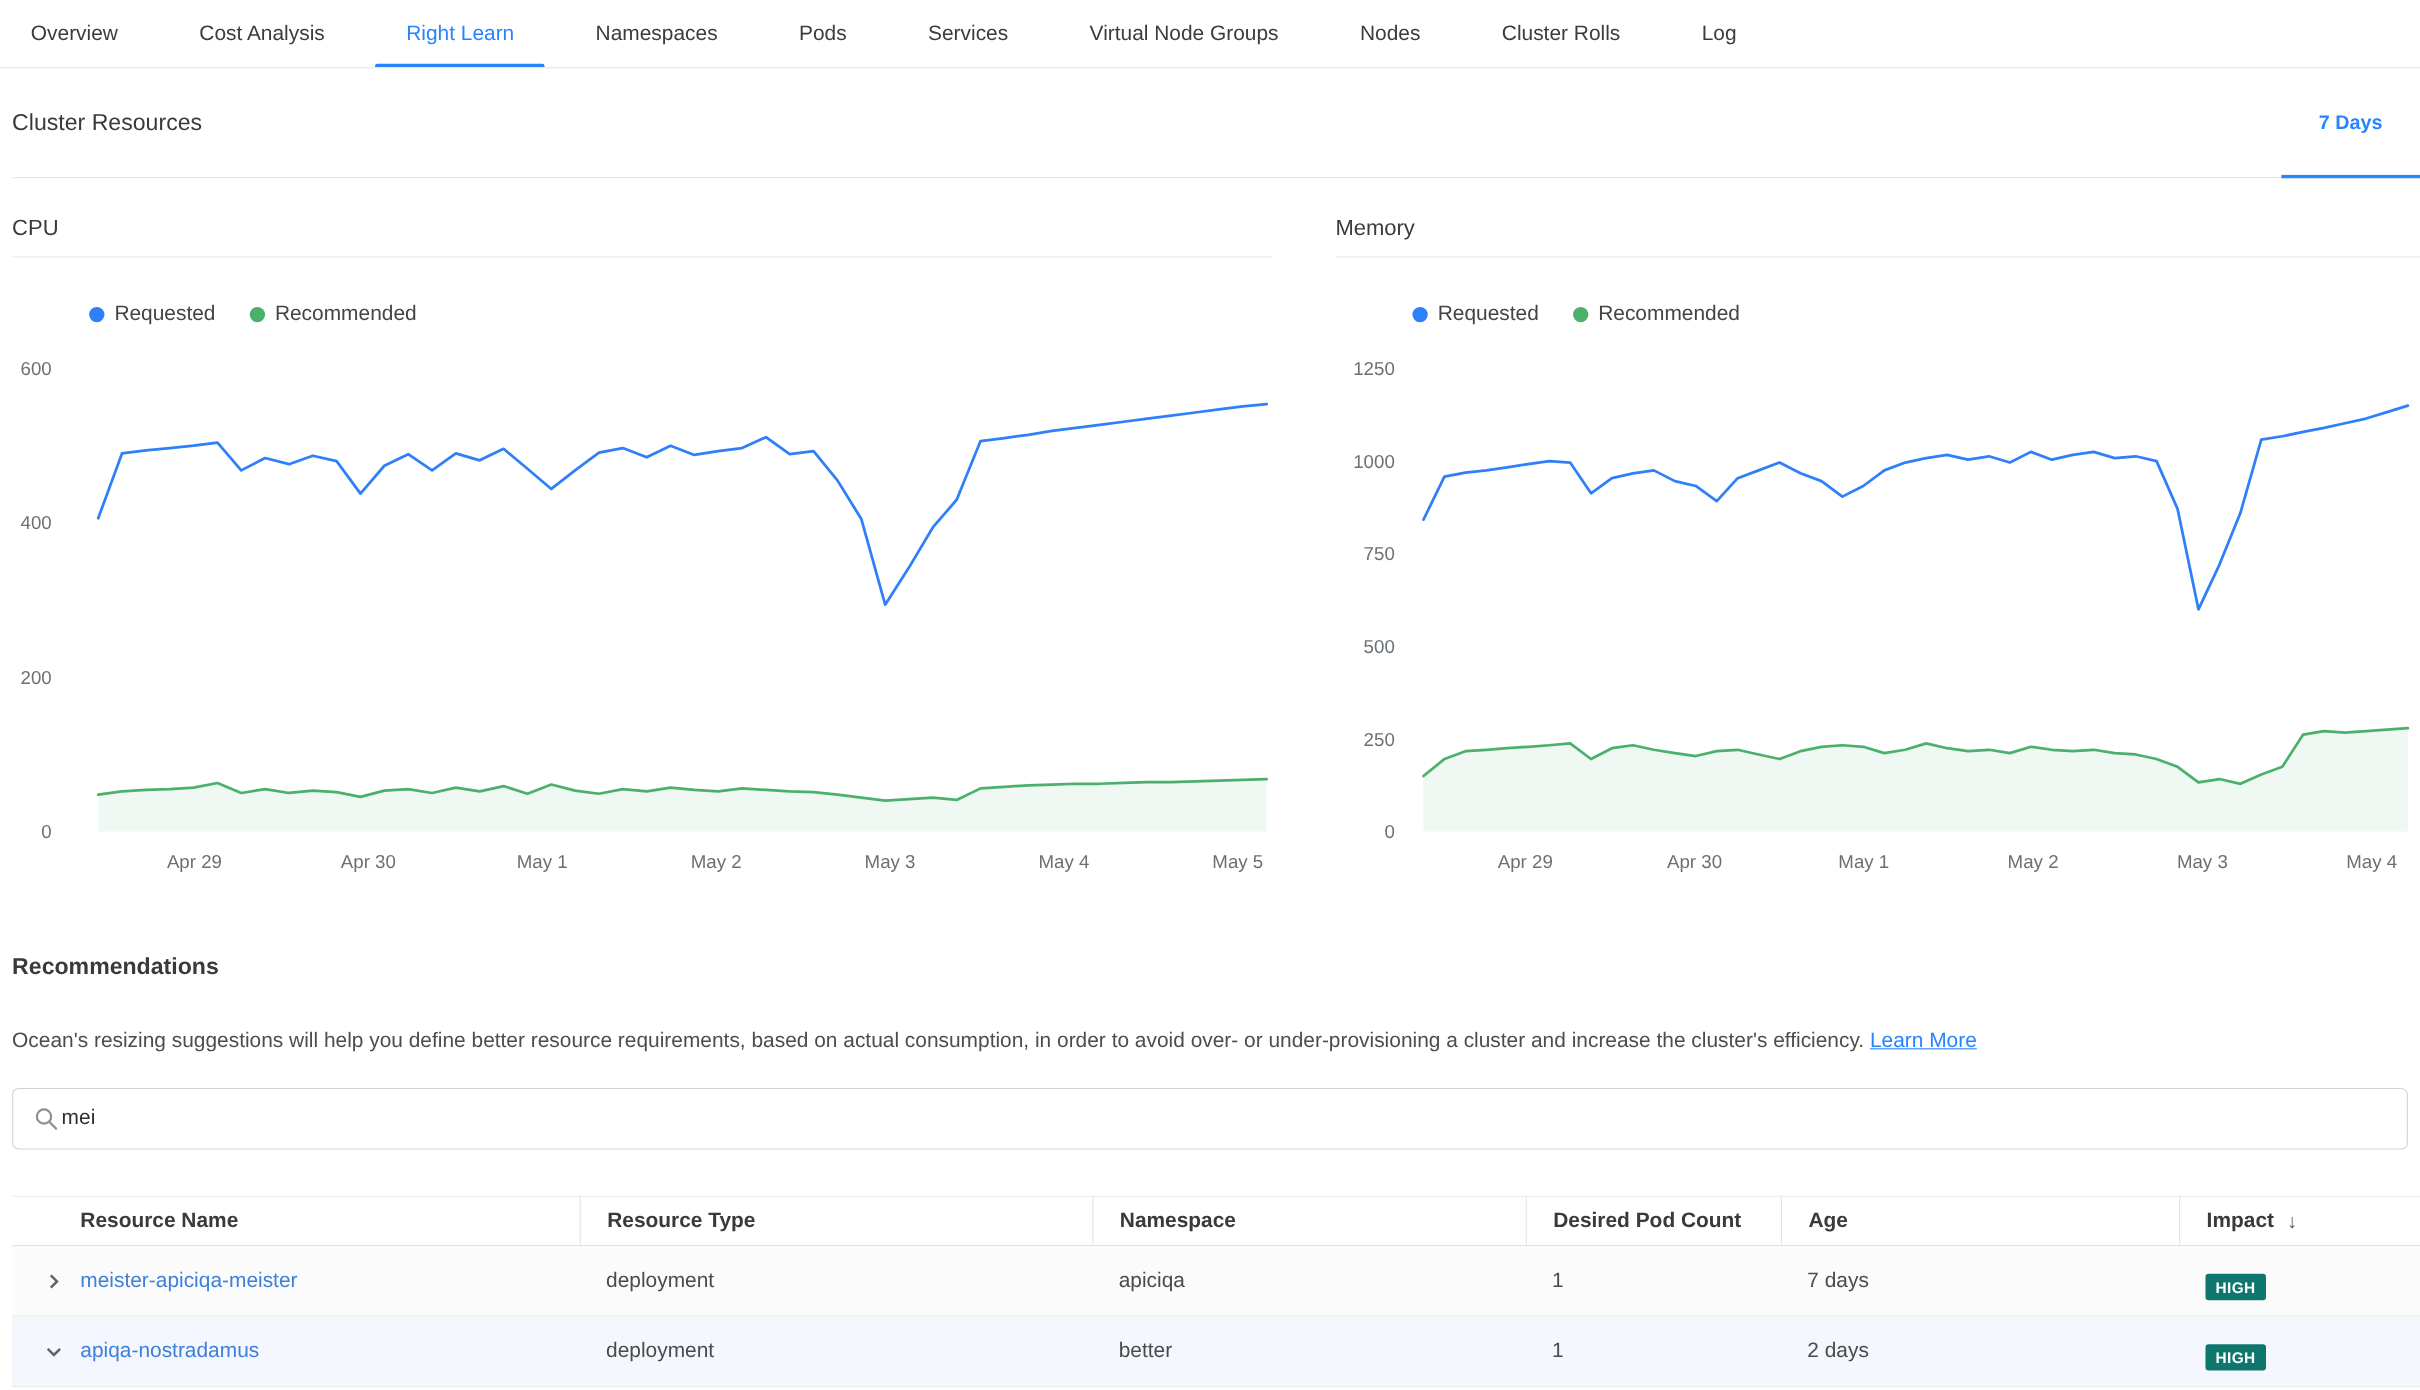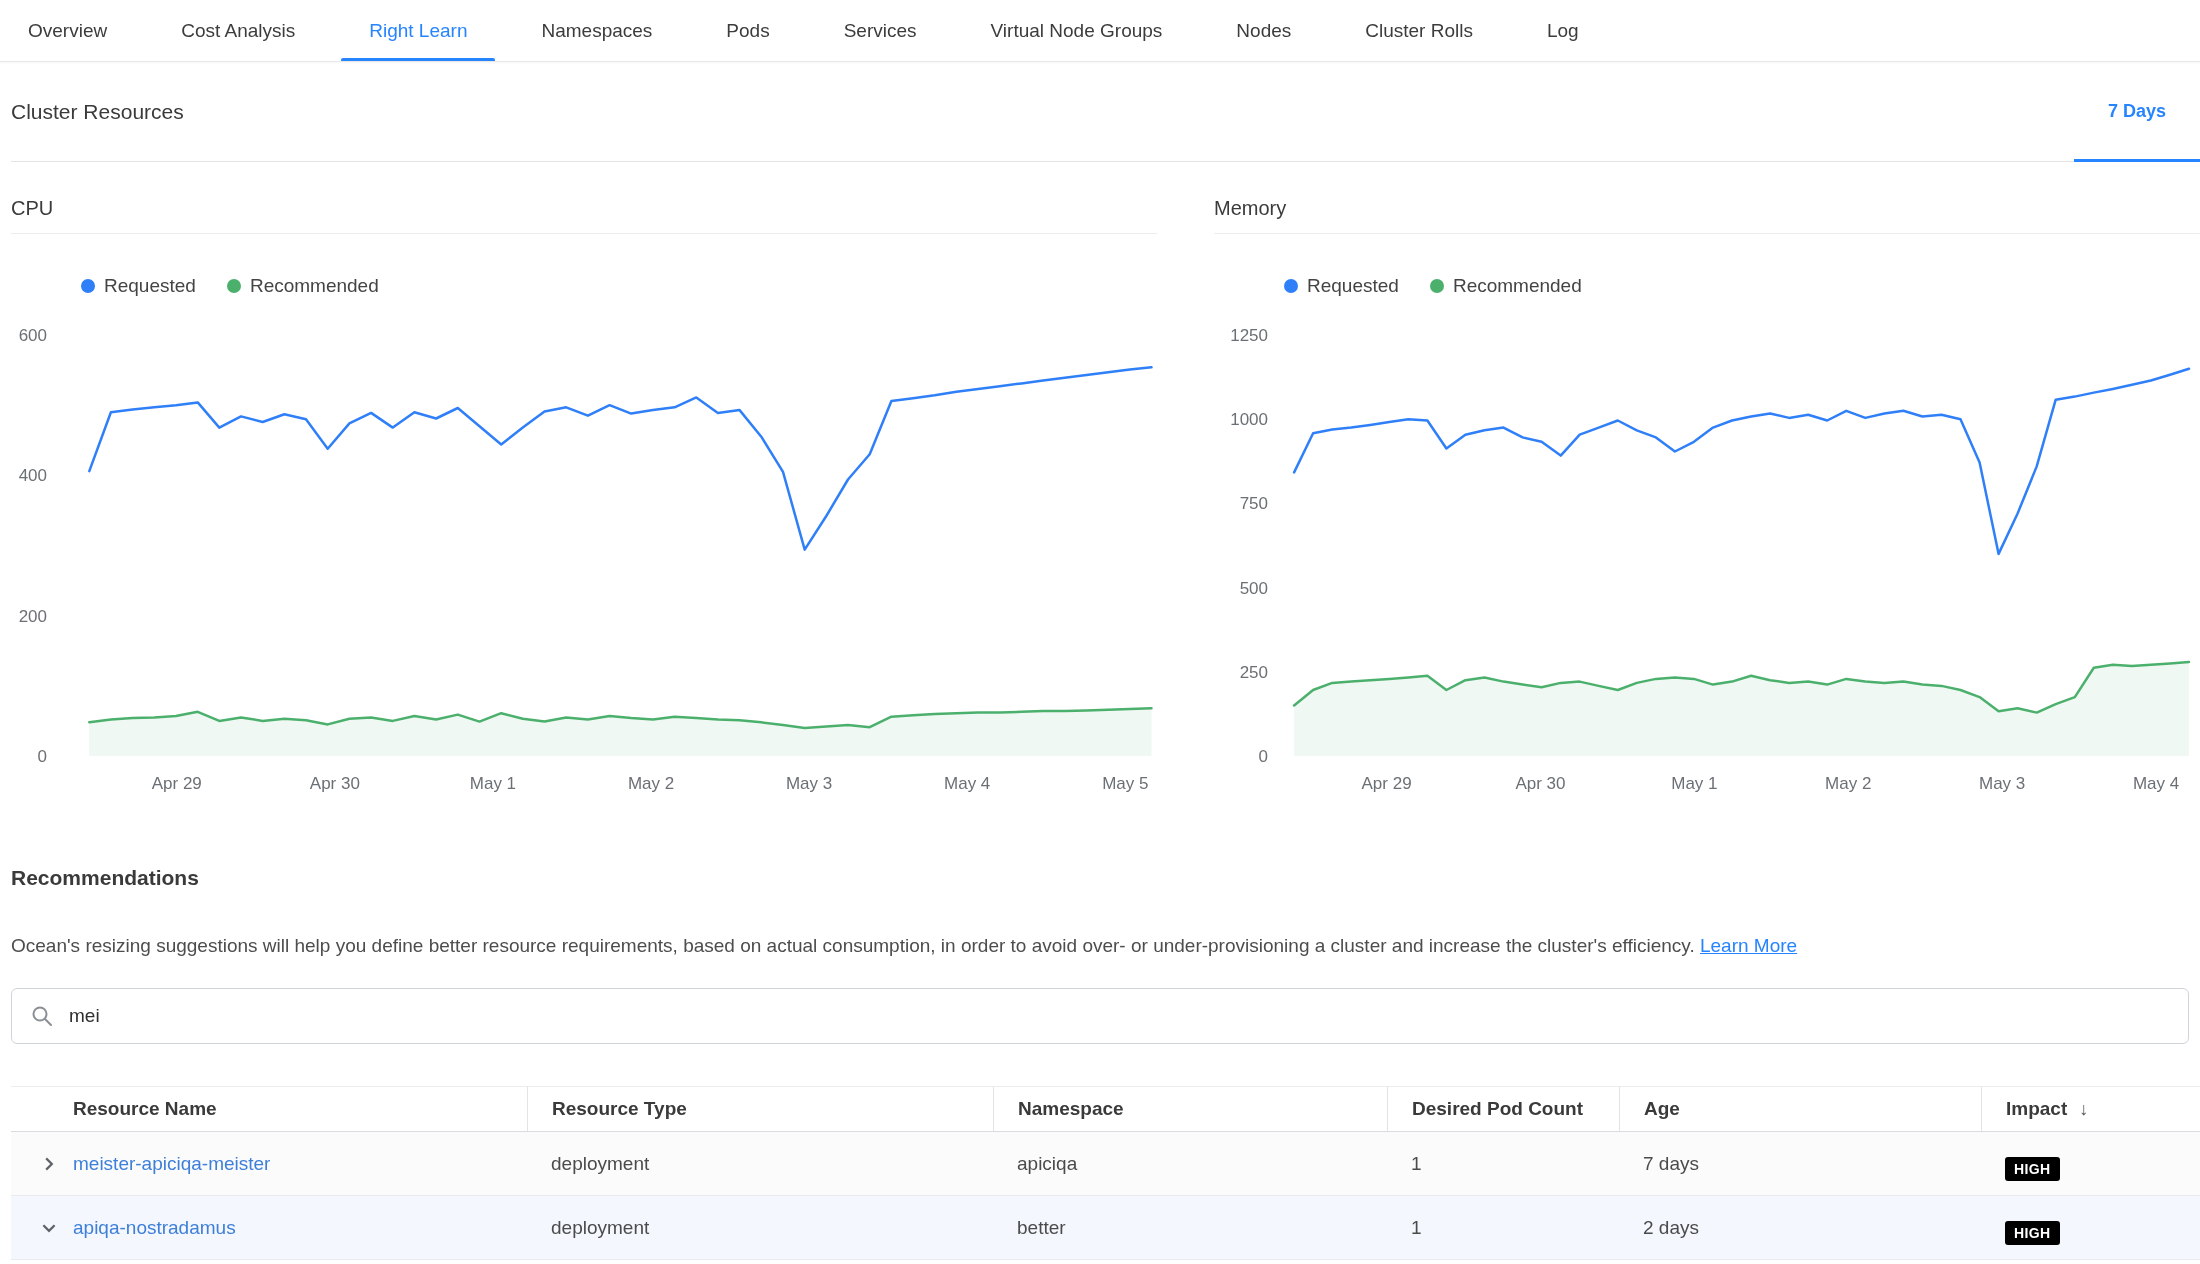--- a/index.html
+++ b/index.html
@@ -41,41 +41,41 @@
   .plot { margin-top:16px; }
   svg { font-family:"Liberation Sans", sans-serif; }
   .tick { font-size:17px; fill:#6b7075; }
 
   
   .rec-title { margin:50px 0 0 0; font-size:21px; font-weight:700; color:#3a3a3a; line-height:24px; }
   .rec-desc { margin:44px 11px 0 0; font-size:19px; color:#4d4d4d; line-height:24px; }
   .learn-more { color:#2684ff; text-decoration:underline; cursor:pointer; }
 
   .searchbox { margin:30px 11px 0 0; height:56px; border:1px solid #cfd4da; border-radius:6px;
-    display:flex; align-items:center; padding:0 18px; gap:13px; background:#fff; }
+    display:flex; align-items:center; padding:0 18px; background:#fff; }
   .search-input { border:none; outline:none; flex:1; font:inherit; font-size:19px; color:#2f2f2f;
     background:transparent; }
 
   
   .table { margin-top:42px; }
   .trow { display:grid; grid-template-columns:62px 454px 466px 394px 232px 362px 1fr;
     align-items:center; }
   .thead { height:46px; border-top:1px solid #ededf0; border-bottom:1px solid #d9dbe0; }
   .thead .tcell { display:flex; align-items:center; height:100%; font-size:19px; font-weight:700;
     color:#3a3a3a; cursor:pointer; }
   .thead .tcell.c1, .thead .tcell.c2, .thead .tcell.c3, .thead .tcell.c4, .thead .tcell.c5 {
     border-left:1px solid #e3e3e3; }
   .trow.data { height:64px; border-bottom:1px solid #e9eaee; font-size:19px; color:#4b4b4b; }
   .trow.data { background:#fbfbfc; }
   .trow.data.expanded { background:#f4f7fd; }
   .tcell.c1, .tcell.c2, .tcell.c3, .tcell.c4, .tcell.c5 { padding-left:24px; }
   .c-exp { display:flex; justify-content:center; align-items:center; padding-left:14px; }
   .chev { width:18px; height:18px; stroke:#5f6368; stroke-width:2; fill:none; cursor:pointer; }
   .res-link { color:#3d7fd9; text-decoration:none; cursor:pointer; }
-  .badge { display:inline-block; background:#000000; color:#fff; font-size:14px; font-weight:700;
+  .badge { display:inline-block; background:#0f766e; color:#fff; font-size:14px; font-weight:700;
     padding:4px 9px; border-radius:3px; letter-spacing:0.4px;margin-top:10px; }
   .sort-arrow { margin-left:12px; font-size:18px; color:#55585c; }
 </style>
 </head>
 <body>
 
 <nav class="tabbar" id="tabbar">
     <div class="tab">Overview</div>
     <div class="tab">Cost Analysis</div>
     <div class="tab active">Right Learn</div>

